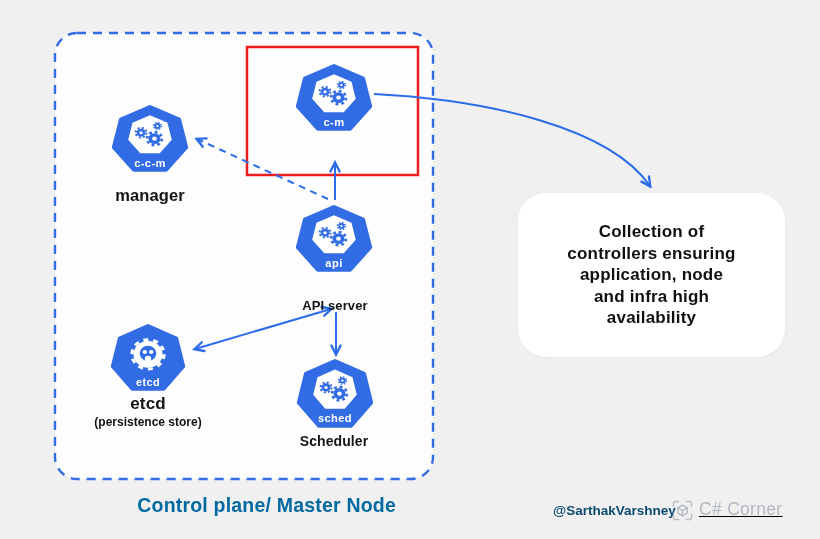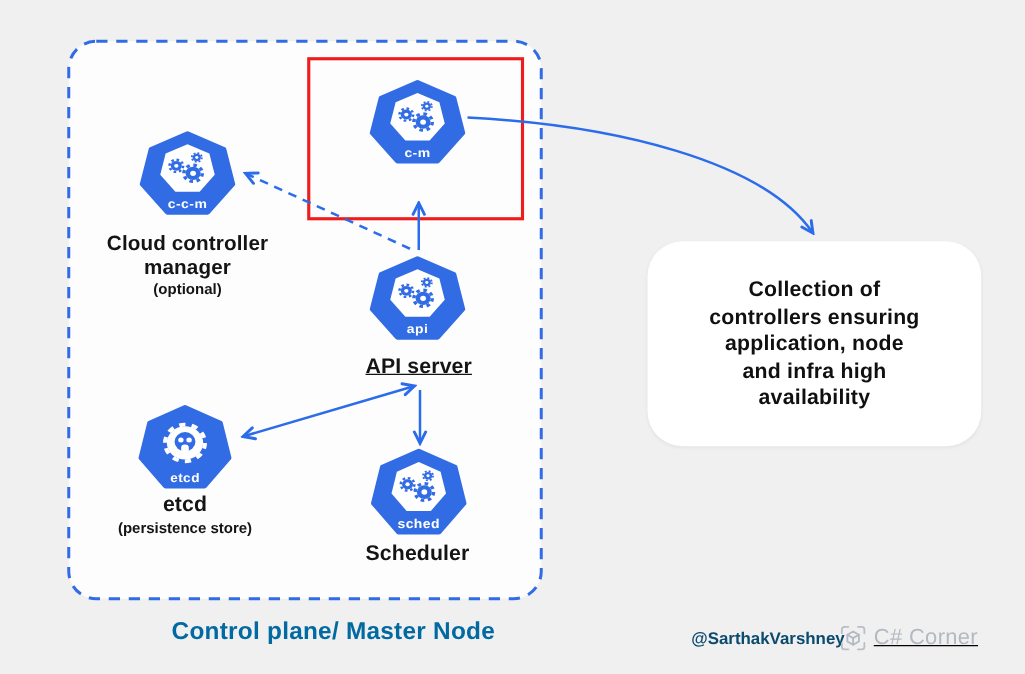--- a/index.html
+++ b/index.html
@@ -107,33 +107,31 @@
     <svg viewBox="-102 -102 204 204" preserveAspectRatio="none">
       <use href="#hept" class="hept-outer"></use>
       <use href="#hept" class="hept-inner" transform="translate(0,-14) scale(0.6)"></use>
       <use href="#k8s-gears" transform="translate(0,-14)"></use>
       <text class="badge" y="80">sched</text>
     </svg>
   </div>
 
 
   <div class="lbl abs" style="left:70px;top:186px;width:160px;">
-    <div class="lbl-main" style="line-height:18.5px;">Cloud controller</div>
     <div class="lbl-main" style="line-height:18.5px;">manager</div>
-    <div class="lbl-sub">(optional)</div>
   </div>
 
-  <div class="lbl lbl-main abs" style="left:265px;top:283px;width:140px;font-size:17px;text-decoration:underline;">API server</div>
+  <div class="lbl lbl-main abs" style="left:265px;top:298px;width:140px;font-size:13px;">API server</div>
 
   <div class="lbl abs" style="left:90px;top:394px;width:116px;">
     <div class="lbl-main" style="font-size:17px;">etcd</div>
     <div class="lbl-sub">(persistence store)</div>
   </div>
 
-  <div class="lbl lbl-main abs" style="left:264px;top:433px;width:140px;font-size:17px;">Scheduler</div>
+  <div class="lbl lbl-main abs" style="left:264px;top:433px;width:140px;font-size:14px;">Scheduler</div>
 
   <div class="note-card">
     <div class="note-line">Collection of</div>
     <div class="note-line">controllers ensuring</div>
     <div class="note-line">application, node</div>
     <div class="note-line">and infra high</div>
     <div class="note-line">availability</div>
   </div>
 
   <div class="plane-title">Control plane/ Master Node</div>

